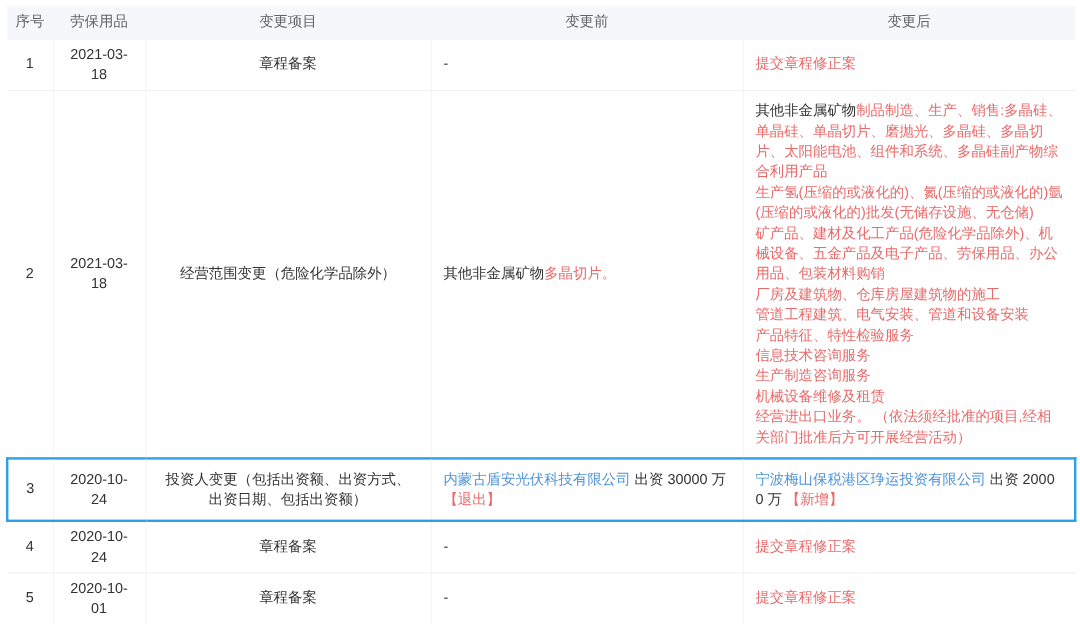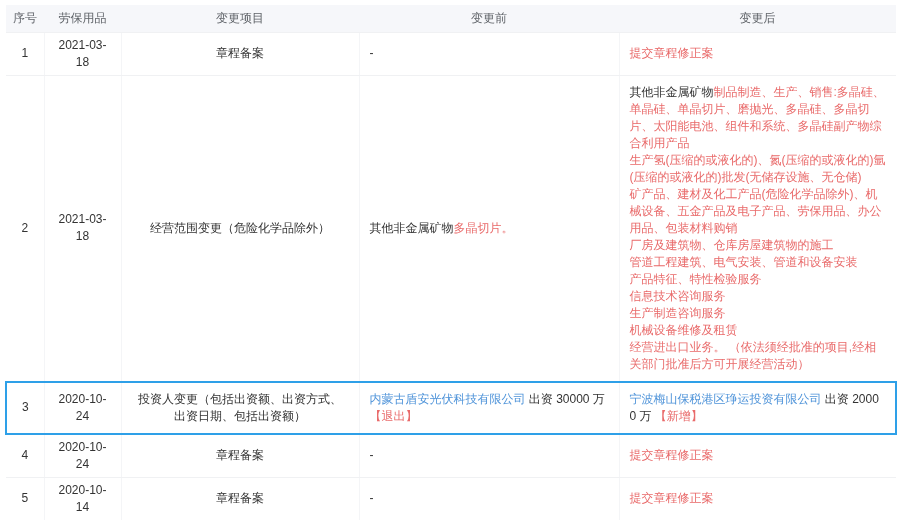--- a/index.html
+++ b/index.html
@@ -100,21 +100,21 @@
           <td class="c-no">4</td>
           <td class="c-date">2020-10-24</td>
           <td class="c-item">
             <div>章程备案</div>
           </td>
           <td class="c-text"><span class="seg-text">-</span></td>
           <td class="c-text"><span class="seg-red">提交章程修正案</span></td>
         </tr>
         <tr class="r-short">
           <td class="c-no">5</td>
-          <td class="c-date">2020-10-14</td>
+          <td class="c-date">2020-10-01</td>
           <td class="c-item">
             <div>章程备案</div>
           </td>
           <td class="c-text"><span class="seg-text">-</span></td>
           <td class="c-text"><span class="seg-red">提交章程修正案</span></td>
         </tr>
       </tbody>
   </table>
 </div>
 

